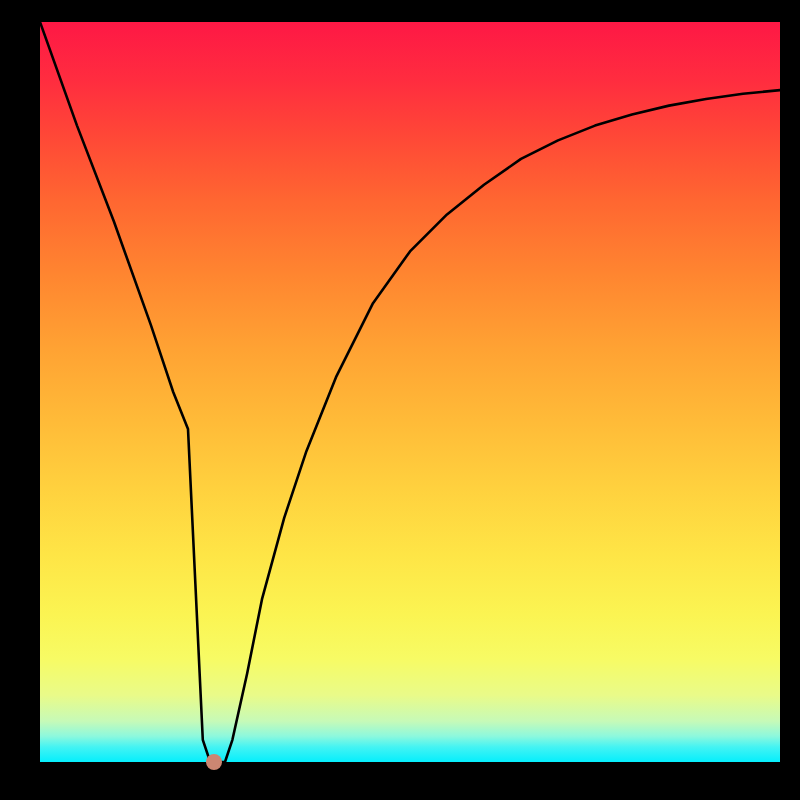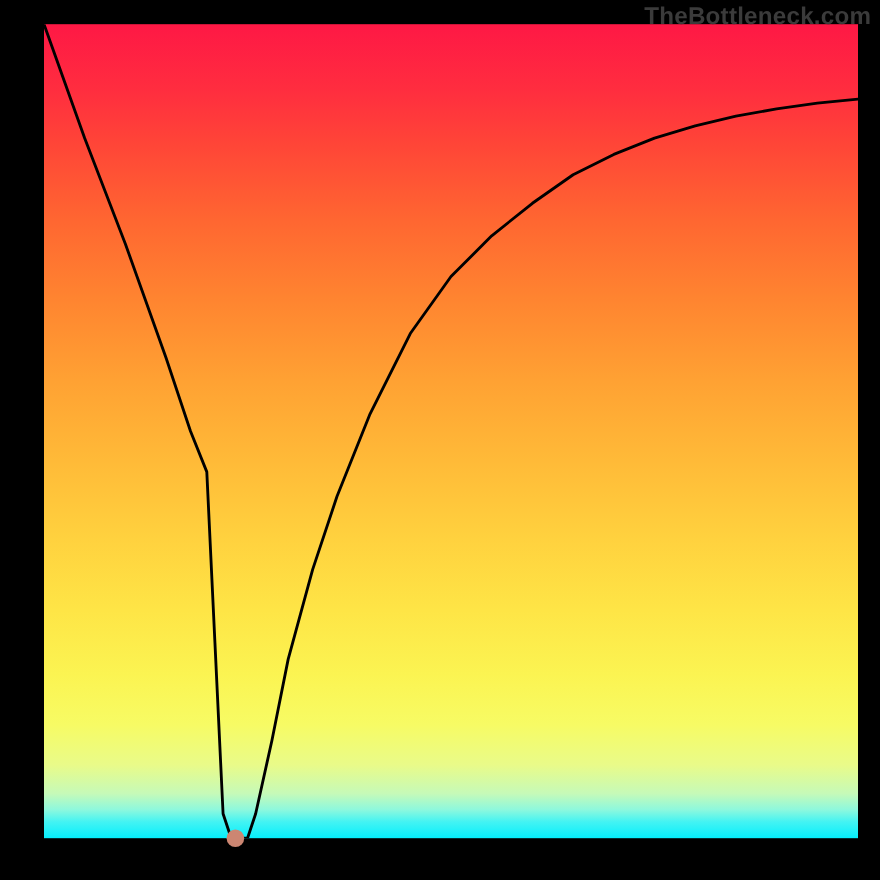--- a/index.html
+++ b/index.html
@@ -67,21 +67,20 @@
     border-radius: 50%;
     background: #cc8672;
     transform: translate(-50%, -50%);
     z-index: 3;
   }
 </style>
 </head>
 <body>
 
 <div class="frame">
-  <div class="watermark">TheBottleneck.com</div>
 
   <div class="plot">
     <svg class="curve" viewBox="0 0 100 100" preserveAspectRatio="none">
       <path fill="none" stroke="#000" stroke-width="0.35" stroke-linejoin="round" stroke-linecap="round" d="M0.00 0.00 L5.00 14.00 L10.00 27.00 L15.00 41.00 L18.00 50.00 L20.00 55.00 L21.00 76.00 L22.00 97.00 L23.00 100.00 L24.00 100.00 L25.00 100.00 L26.00 97.00 L28.00 88.00 L30.00 78.00 L33.00 67.00 L36.00 58.00 L40.00 48.00 L45.00 38.00 L50.00 31.00 L55.00 26.00 L60.00 22.00 L65.00 18.50 L70.00 16.00 L75.00 14.00 L80.00 12.50 L85.00 11.30 L90.00 10.40 L95.00 9.70 L100.00 9.20"></path>
     </svg>
     <div class="dot" style="left: 173.9px; top: 740px;"></div>
   </div>
 </div>
 
 </body></html>

